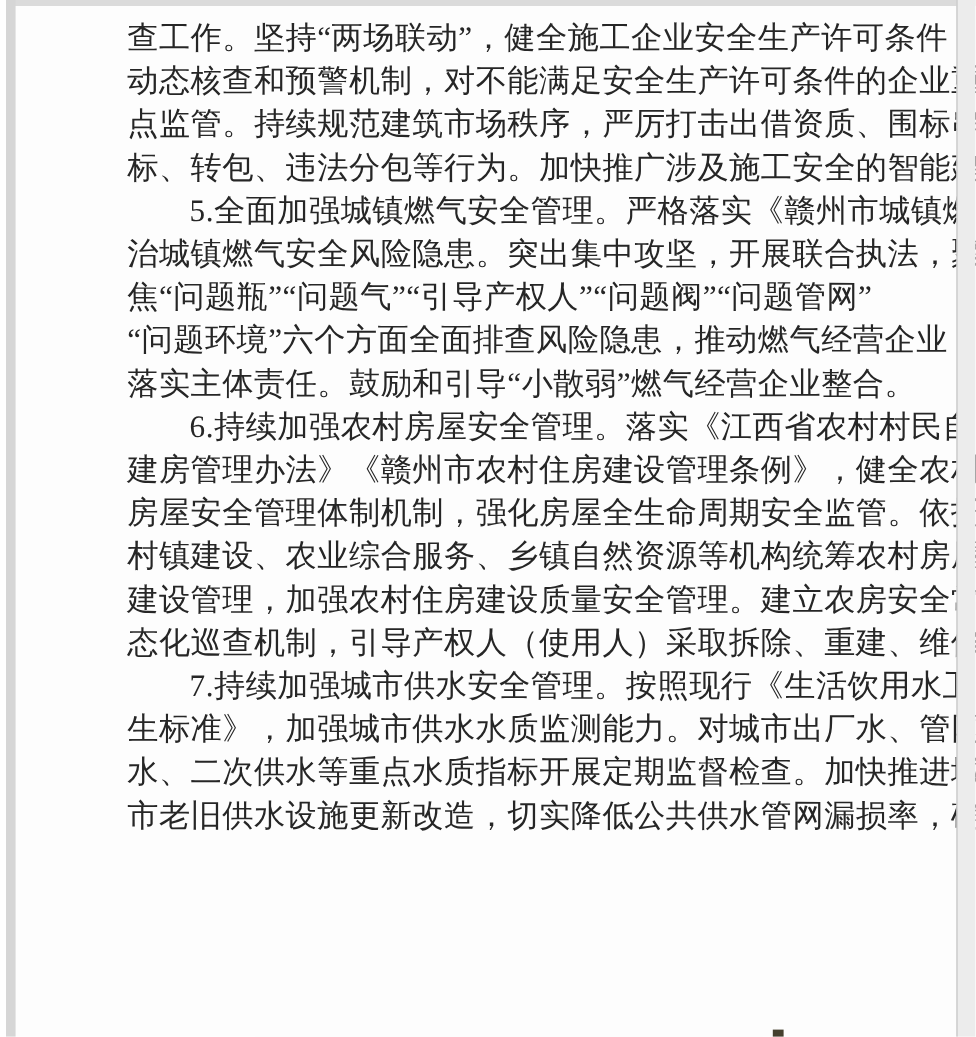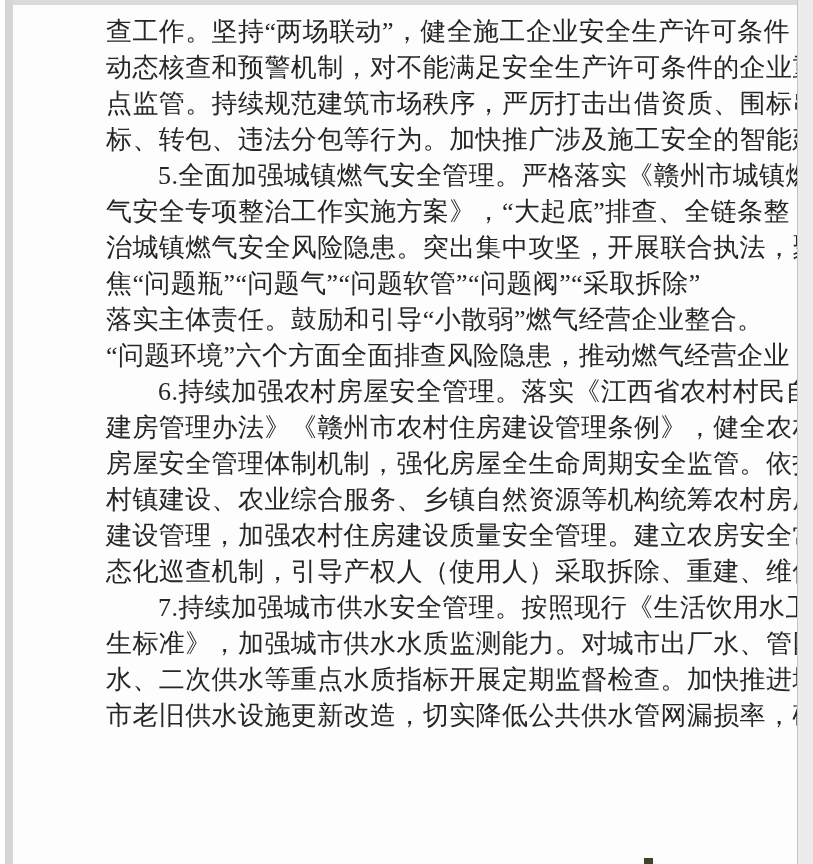--- a/index.html
+++ b/index.html
@@ -77,25 +77,24 @@
 <body>
 
 <div class="viewport">
   <div class="page">
     <div class="textblock">
         <div class="line">查工作。坚持“两场联动”，健全施工企业安全生产许可条件</div>
         <div class="line">动态核查和预警机制，对不能满足安全生产许可条件的企业重</div>
         <div class="line">点监管。持续规范建筑市场秩序，严厉打击出借资质、围标串</div>
         <div class="line">标、转包、违法分包等行为。加快推广涉及施工安全的智能建</div>
         <div class="line indent-2">5.全面加强城镇燃气安全管理。严格落实《赣州市城镇燃</div>
-        <div class="line">气安全专项整治工作实施方案》，“大起底”排查、全链条整</div>
         <div class="line">治城镇燃气安全风险隐患。突出集中攻坚，开展联合执法，聚</div>
-        <div class="line">焦“问题瓶”“问题气”“问题软管”“问题阀”“采取拆除”</div>
+        <div class="line">焦“问题瓶”“问题气”“引导产权人”“问题阀”“问题管网”</div>
+        <div class="line">“问题环境”六个方面全面排查风险隐患，推动燃气经营企业</div>
         <div class="line">落实主体责任。鼓励和引导“小散弱”燃气经营企业整合。</div>
-        <div class="line">“问题环境”六个方面全面排查风险隐患，推动燃气经营企业</div>
         <div class="line indent-2">6.持续加强农村房屋安全管理。落实《江西省农村村民自</div>
         <div class="line">建房管理办法》《赣州市农村住房建设管理条例》，健全农村</div>
         <div class="line">房屋安全管理体制机制，强化房屋全生命周期安全监管。依托</div>
         <div class="line">村镇建设、农业综合服务、乡镇自然资源等机构统筹农村房屋</div>
         <div class="line">建设管理，加强农村住房建设质量安全管理。建立农房安全常</div>
         <div class="line">态化巡查机制，引导产权人（使用人）采取拆除、重建、维修</div>
         <div class="line indent-2">7.持续加强城市供水安全管理。按照现行《生活饮用水卫</div>
         <div class="line">生标准》，加强城市供水水质监测能力。对城市出厂水、管网</div>
         <div class="line">水、二次供水等重点水质指标开展定期监督检查。加快推进城</div>
         <div class="line">市老旧供水设施更新改造，切实降低公共供水管网漏损率，确</div>

